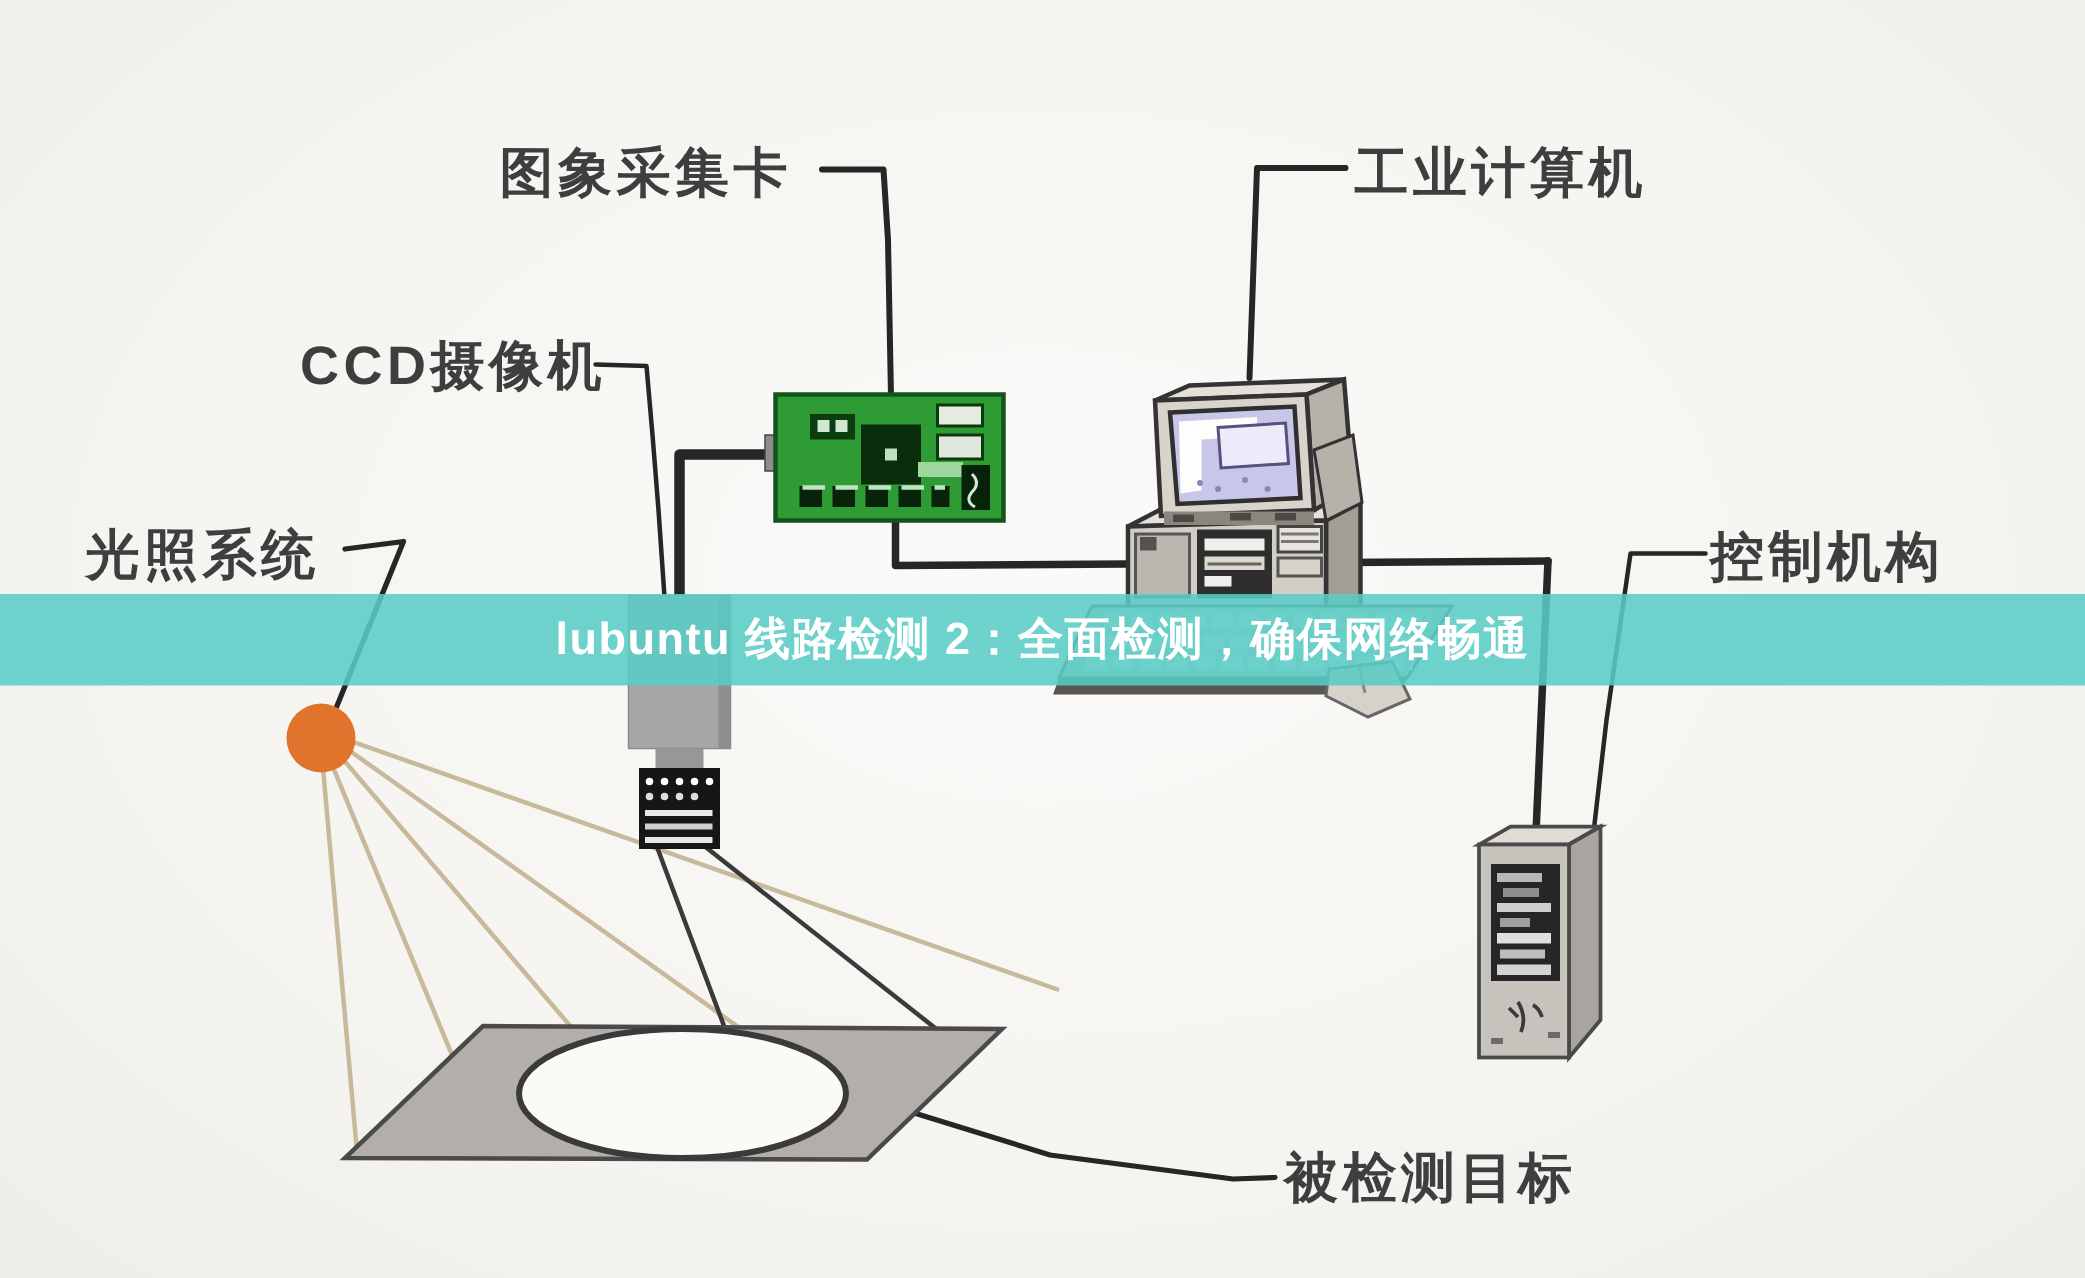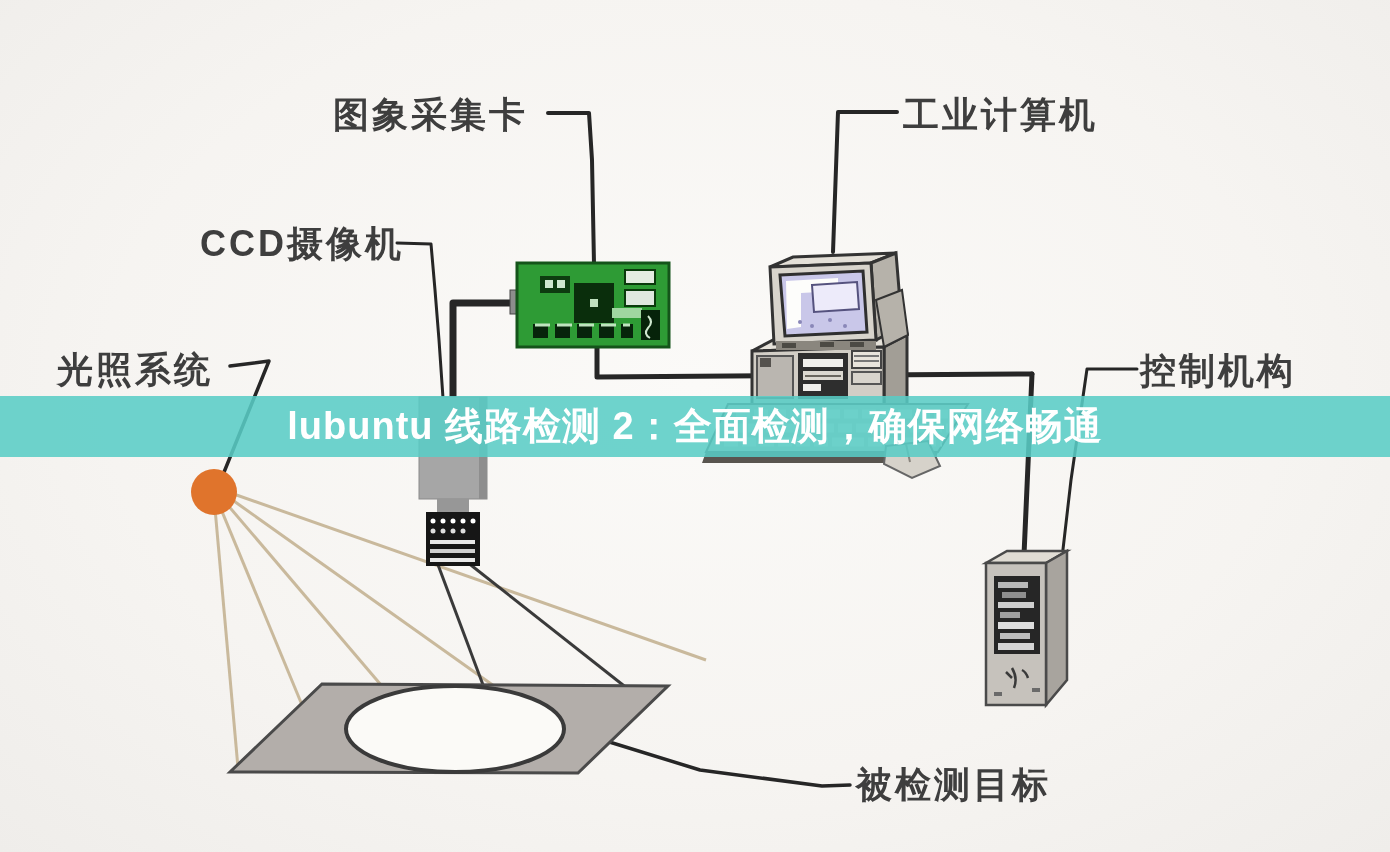--- a/index.html
+++ b/index.html
@@ -13,21 +13,21 @@
     font-family:"Liberation Sans","DejaVu Sans",sans-serif;
     font-size:36px;font-weight:600;fill:#3e3e3e;letter-spacing:3px;
   }
   .banner{
     position:absolute;left:0;top:396px;width:1390px;height:61px;
     background:rgba(88,205,198,0.87);
     display:flex;align-items:center;justify-content:center;
     z-index:5;
   }
   .banner-title{
-    color:#ffffff;font-size:38px;font-weight:700;letter-spacing:1px;
+    color:#ffffff;font-size:30px;font-weight:700;letter-spacing:1px;
     font-family:"Liberation Sans","DejaVu Sans",sans-serif;
     white-space:nowrap;
   }
 </style>
 </head>
 <body>
 
 <div class="stage">
   <svg width="1390" height="852" viewBox="0 0 1390 852">
 

